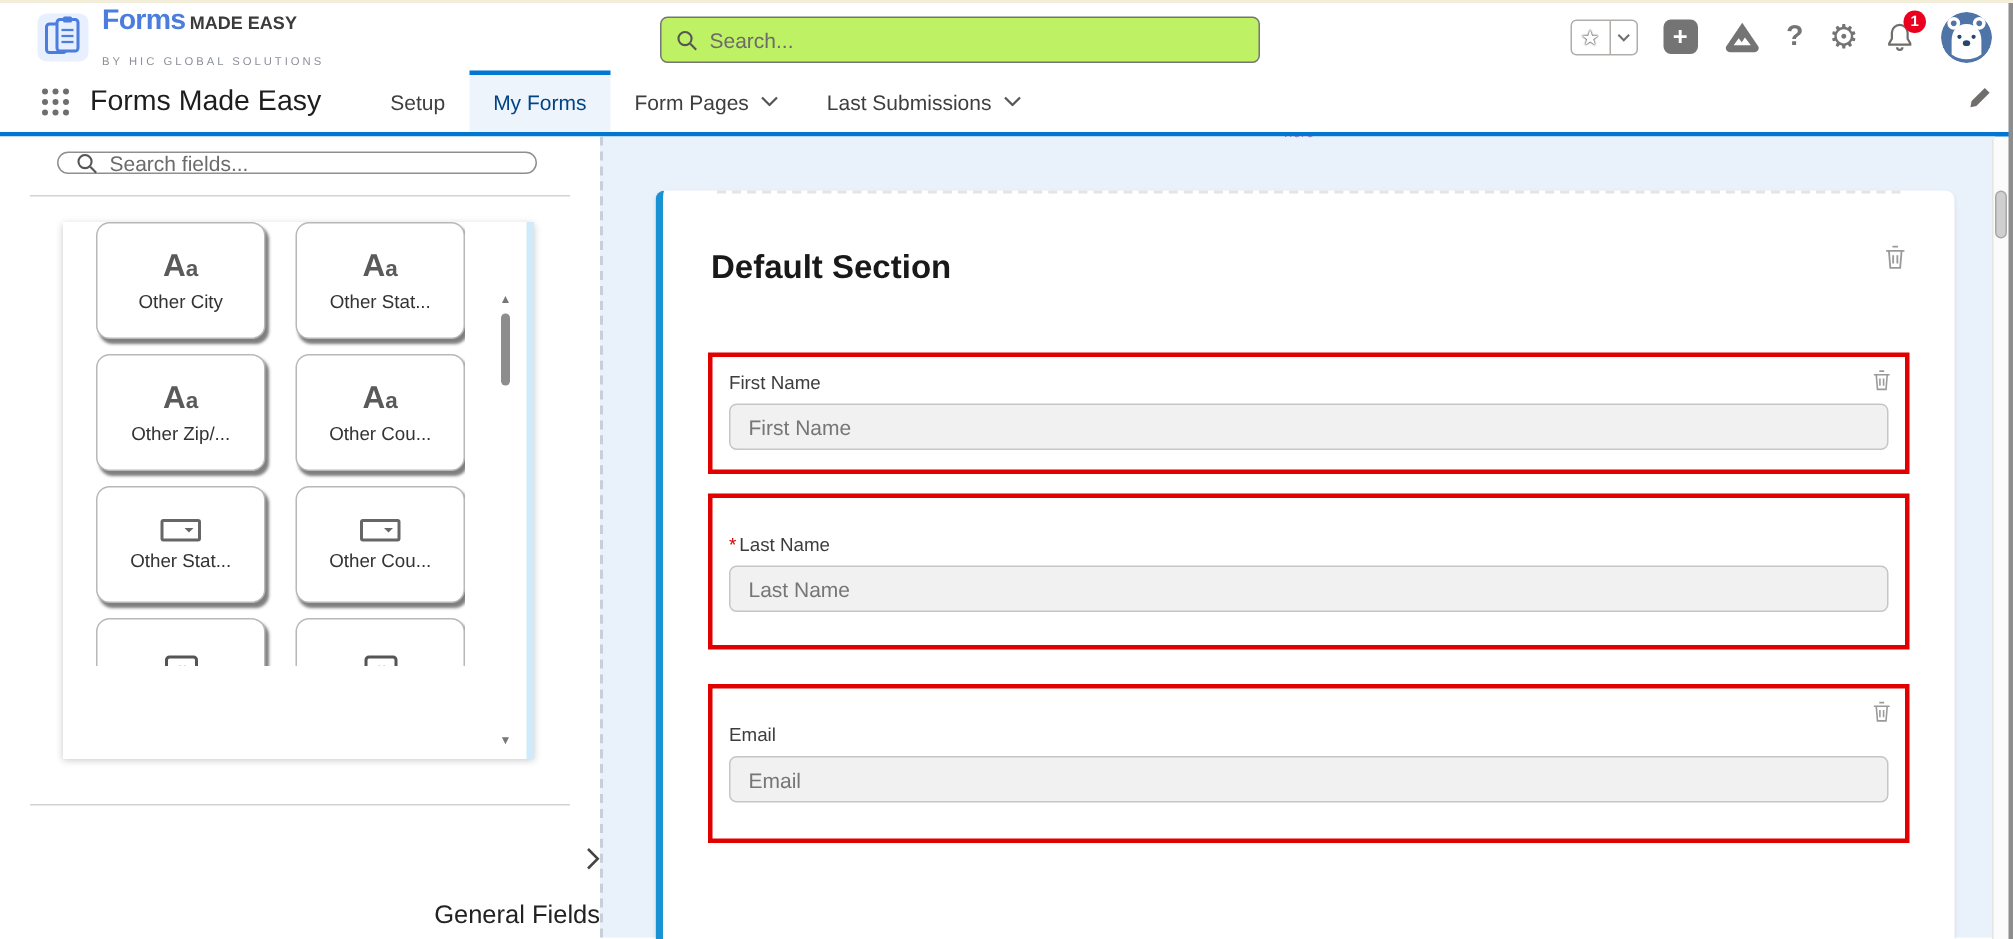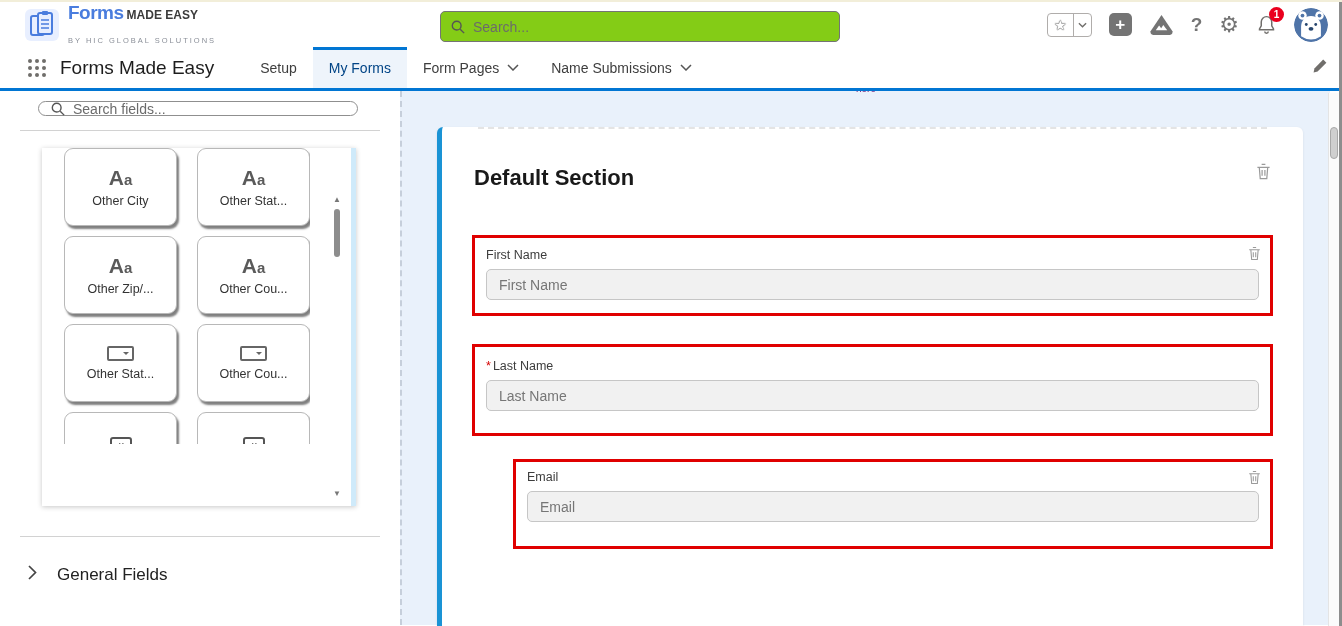--- a/index.html
+++ b/index.html
@@ -12,21 +12,21 @@
   .right-edge { position:absolute; top:0; right:0; width:3px; height:626px; background:#8d8d8d; z-index:60; }
 
   
   .header { height:45px; display:flex; align-items:center; position:relative; background:#fff; }
   .logo { display:flex; align-items:center; gap:8px; margin-left:24px; }
   .logo-text .line1 { font-size:17px; line-height:17px; }
   .logo-text .brand { color:#4a7dde; font-weight:bold; font-size:19px; letter-spacing:-0.5px; }
   .logo-text .suffix { color:#3b3b3b; font-size:12px; font-weight:600; margin-left:3px; }
   .logo-text .tagline { color:#8a8f98; font-size:7.5px; letter-spacing:2px; margin-top:12px; }
   .global-search { position:absolute; left:440px; top:9px; width:400px; height:31px;
-    border:1px solid #747474; border-radius:5px; background:#84cc16; display:flex; align-items:center; padding:0 10px; }
+    border:1px solid #747474; border-radius:5px; background:#bef264; display:flex; align-items:center; padding:0 10px; }
   .global-search input { border:none; outline:none; flex:1; font-size:14px; color:#333; margin-left:8px; background:transparent; font-family:inherit;}
   .global-search input::placeholder { color:#6b6b6b; }
   .header-actions { position:absolute; right:14px; top:0; height:45px; display:flex; align-items:center; gap:17px; }
   .fav-group { display:flex; border:1px solid #b0adab; border-radius:4px; height:24px; }
   .fav-star { width:26px; display:flex; align-items:center; justify-content:center; font-size:14px; color:#555; border-right:1px solid #b0adab; cursor:pointer;}
   .fav-caret { width:17px; display:flex; align-items:center; justify-content:center; cursor:pointer;}
   .plus-btn { width:23px; height:23px; background:#747474; border-radius:5px; color:#fff; font-size:17px; font-weight:bold;
     display:flex; align-items:center; justify-content:center; cursor:pointer; line-height:1;}
   .icon-btn { display:flex; align-items:center; justify-content:center; cursor:pointer; color:#747474; }
   .qmark { font-size:19px; font-weight:bold; color:#747474; }
@@ -69,36 +69,36 @@
   .aa { font-weight:bold; color:#5a5a5a; line-height:1; }
   .aa .big { font-size:21px; } .aa .small { font-size:15px; }
   .pick { width:27px; height:15px; border:2px solid #666; border-radius:2px; display:flex; align-items:center; justify-content:flex-end; padding-right:3px; }
   .pick-caret { width:0; height:0; border:3.5px solid transparent; border-top-color:#666; margin-top:3px; }
   .num { width:22px; height:22px; border:2px solid #555; border-radius:3px; display:flex; align-items:center;
     justify-content:center; font-weight:bold; color:#555; font-size:14px; }
   .panel-scroll { position:absolute; right:9px; top:48px; bottom:8px; width:10px; }
   .scroll-arrow { position:absolute; left:0; width:10px; text-align:center; font-size:8px; color:#777; cursor:pointer; line-height:8px;}
   .scroll-arrow.up { top:0; } .scroll-arrow.down { bottom:0; }
   .scroll-thumb { position:absolute; left:2px; top:13px; width:6px; height:48px; background:#8d8d8d; border-radius:3px; cursor:pointer; }
-  .general-fields { display:flex; align-items:flex-start; gap:20px; margin:28px 0 0 28px; cursor:pointer; }
+  .general-fields { display:flex; align-items:flex-end; gap:20px; margin:28px 0 0 28px; cursor:pointer;flex-direction:column; }
   .general-label { font-size:17px; color:#222; }
 
   
   .canvas { flex:1; background:#e9f1fb; border-left:2px dashed #c6cfdb; position:relative; margin-right:12px; }
   .hint-clip { height:9px; overflow:hidden; display:flex; justify-content:center; }
   .hint-clip span { font-size:10px; color:#701a75; margin-top:-8px; }
   .section-card { margin:27px 27px 0 35px; height:504px; background:#fff; border-radius:6px;
     border-left:5px solid #1a93d5; box-shadow:0 1px 3px rgba(0,0,0,.08); position:relative; padding:0 30px; }
   .drop-hint { border-top:2px dashed #e4e4e4; margin:10px 6px 0 6px; }
   .section-title { font-size:22px; font-weight:bold; color:#191919; margin:36px 0 0 2px; }
   .card-trash { position:absolute; top:36px; right:32px; cursor:pointer; }
   .rows { margin-top:44px; display:flex; flex-direction:column; }
   .field-row { border:3px solid #e00000; background:#fff; position:relative; padding:10px 11px 13px 11px; cursor:pointer; }
-  .field-row.r2 { margin-top:28px; padding-top:12px; padding-bottom:22px; }
-  .field-row.r3 { margin-top:23px; padding-top:8px; padding-bottom:24px;margin-left:41px; }
+  .field-row.r2 { margin-top:13px; padding-top:24px; padding-bottom:22px; }
+  .field-row.r3 { margin-top:23px; padding-top:24px; padding-bottom:24px; }
   .field-label { font-size:12.5px; color:#3d3d3d; }
   .req { color:#d40000; margin-right:2px; font-size:12.5px; }
   .field-input { margin-top:7px; width:100%; height:31px; background:#f1f1f1; border:1px solid #c6c6c6; border-radius:5px;
     font-size:14px; color:#333; padding:0 12px; outline:none; font-family:inherit;}
   .field-input::placeholder { color:#767676; }
   .row-trash { position:absolute; top:8px; right:9px; cursor:pointer; }
 
   
   .win-scroll { position:absolute; top:91px; right:3px; width:11px; bottom:0; background:#fbfbfb; border-left:1px solid #e4e4e4; z-index:50;}
   .win-thumb { position:absolute; top:34px; left:1px; width:8px; height:32px; background:#cfcfcf; border:1px solid #a8a8a8; border-radius:5px; cursor:pointer;}
@@ -196,21 +196,21 @@
     <div class="tab active">
       <span>My Forms</span>
     </div>
     <div class="tab">
       <span>Form Pages</span>
       <svg width="12" height="7" viewBox="0 0 12 7">
           <path d="M1 1l5 5 5-5" fill="none" stroke="#555" stroke-width="1.5"></path>
         </svg>
     </div>
     <div class="tab">
-      <span>Name Submissions</span>
+      <span>Last Submissions</span>
       <svg width="12" height="7" viewBox="0 0 12 7">
           <path d="M1 1l5 5 5-5" fill="none" stroke="#555" stroke-width="1.5"></path>
         </svg>
     </div>
   </div>
   <div class="nav-edit">
     <svg width="16" height="16" viewBox="0 0 16 16">
       <path d="M11.2 1.6l3.2 3.2L5.6 13.6l-4 .9.8-4.1z" fill="#706e6b"></path>
     </svg>
   </div>

